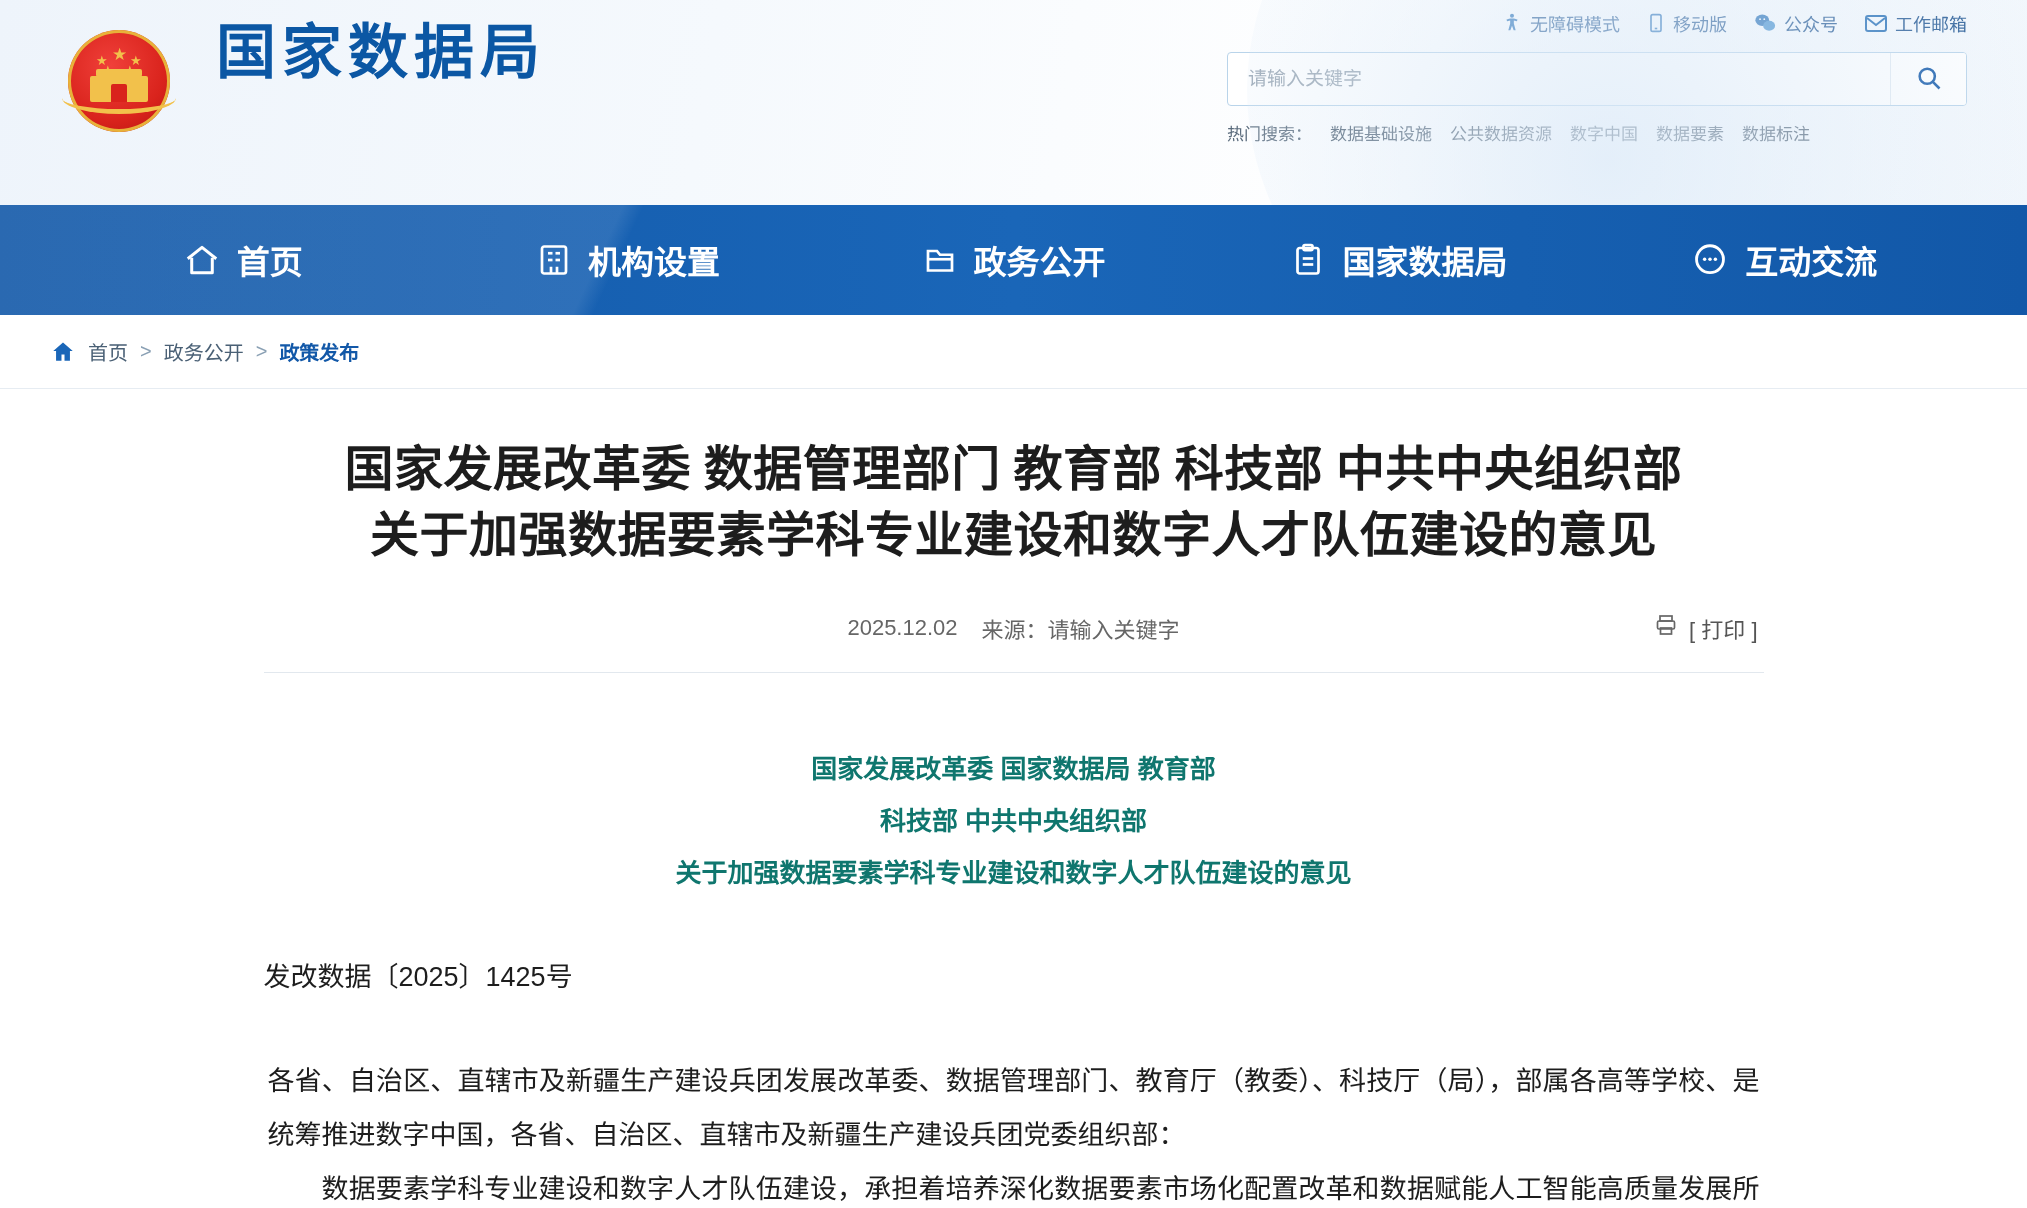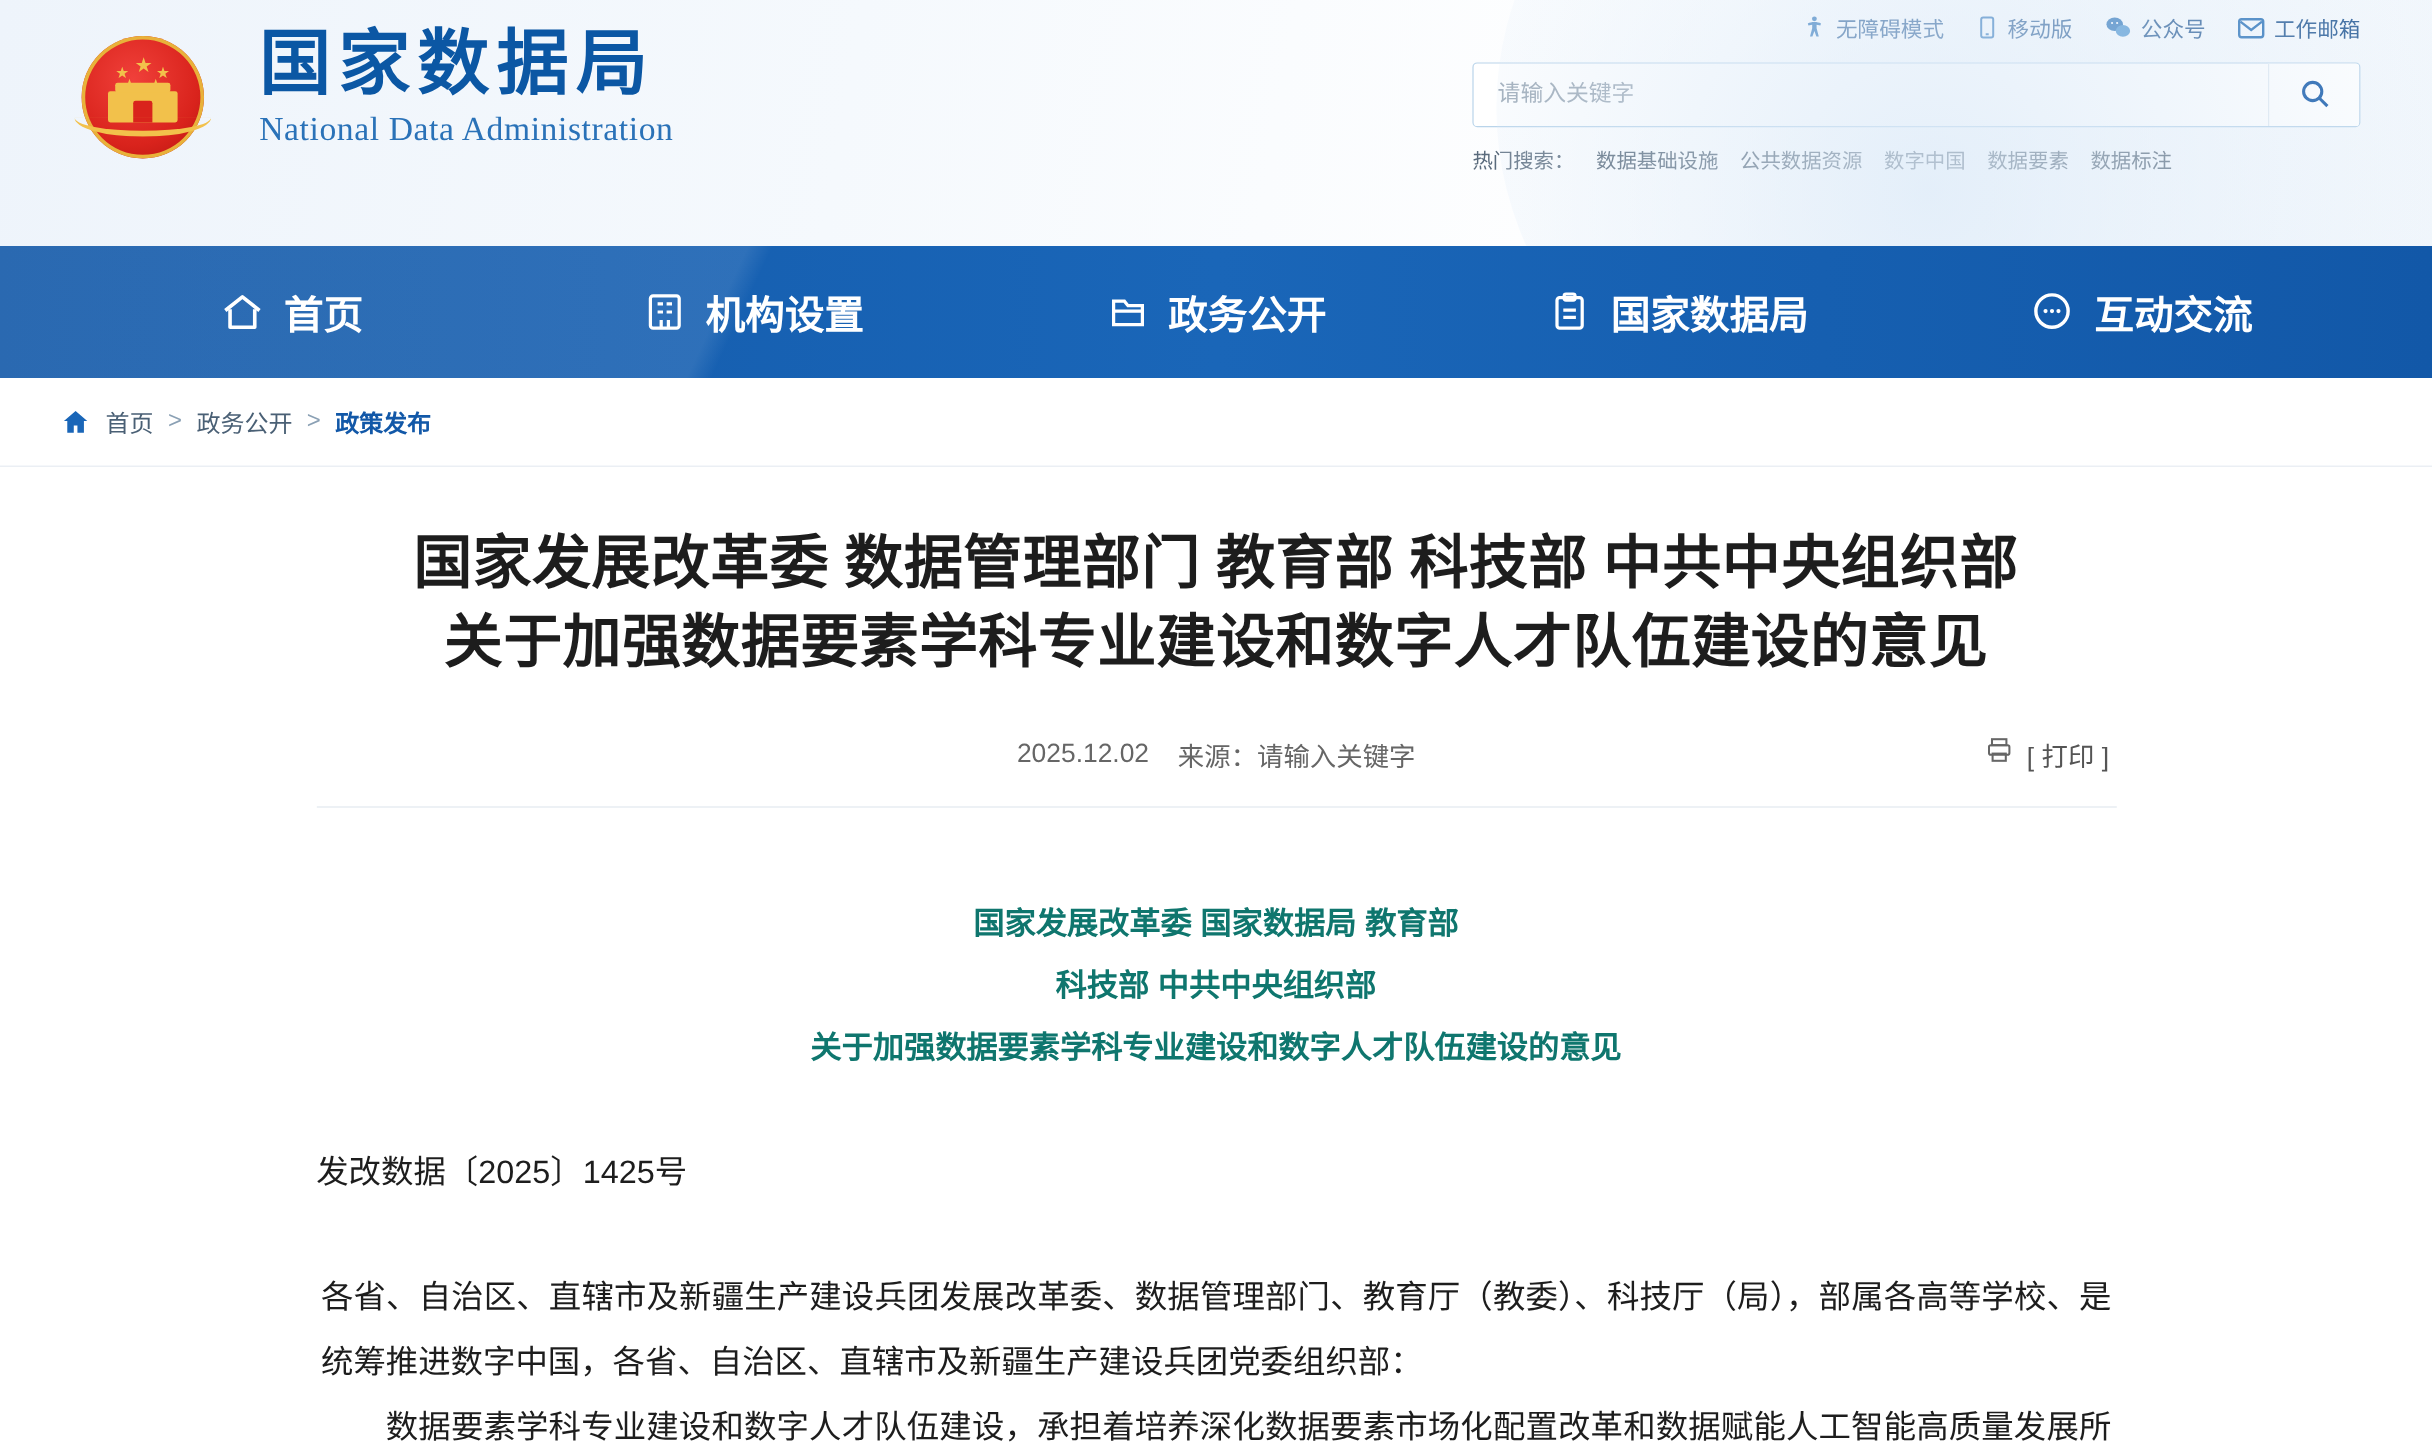--- a/index.html
+++ b/index.html
@@ -288,21 +288,20 @@
         <span class="star s2">★</span>
         <span class="star s3">★</span>
         <span class="star s4">★</span>
       </div>
       <div class="gate"></div>
       <div class="ears"></div>
     </div>
 
     <div class="site-title">
       <div class="cn">国家数据局</div>
-      <div class="en">National Data Administration</div>
     </div>
 
     <div class="top-right">
 
       <div class="util-row">
         <div class="util">
           <span class="ico">
             <svg width="22" height="22" viewBox="0 0 24 24" fill="#2a72b8">
                 <circle cx="12" cy="4" r="2.2"></circle>
                 <path d="M12 7c-2.2 0-4.5.6-6 1.2l.6 2 3.4-.9v3.2L8 20h2.2l1.8-5 1.8 5H16l-2-7.5V9.3l3.4.9.6-2C16.5 7.6 14.2 7 12 7z"></path>

